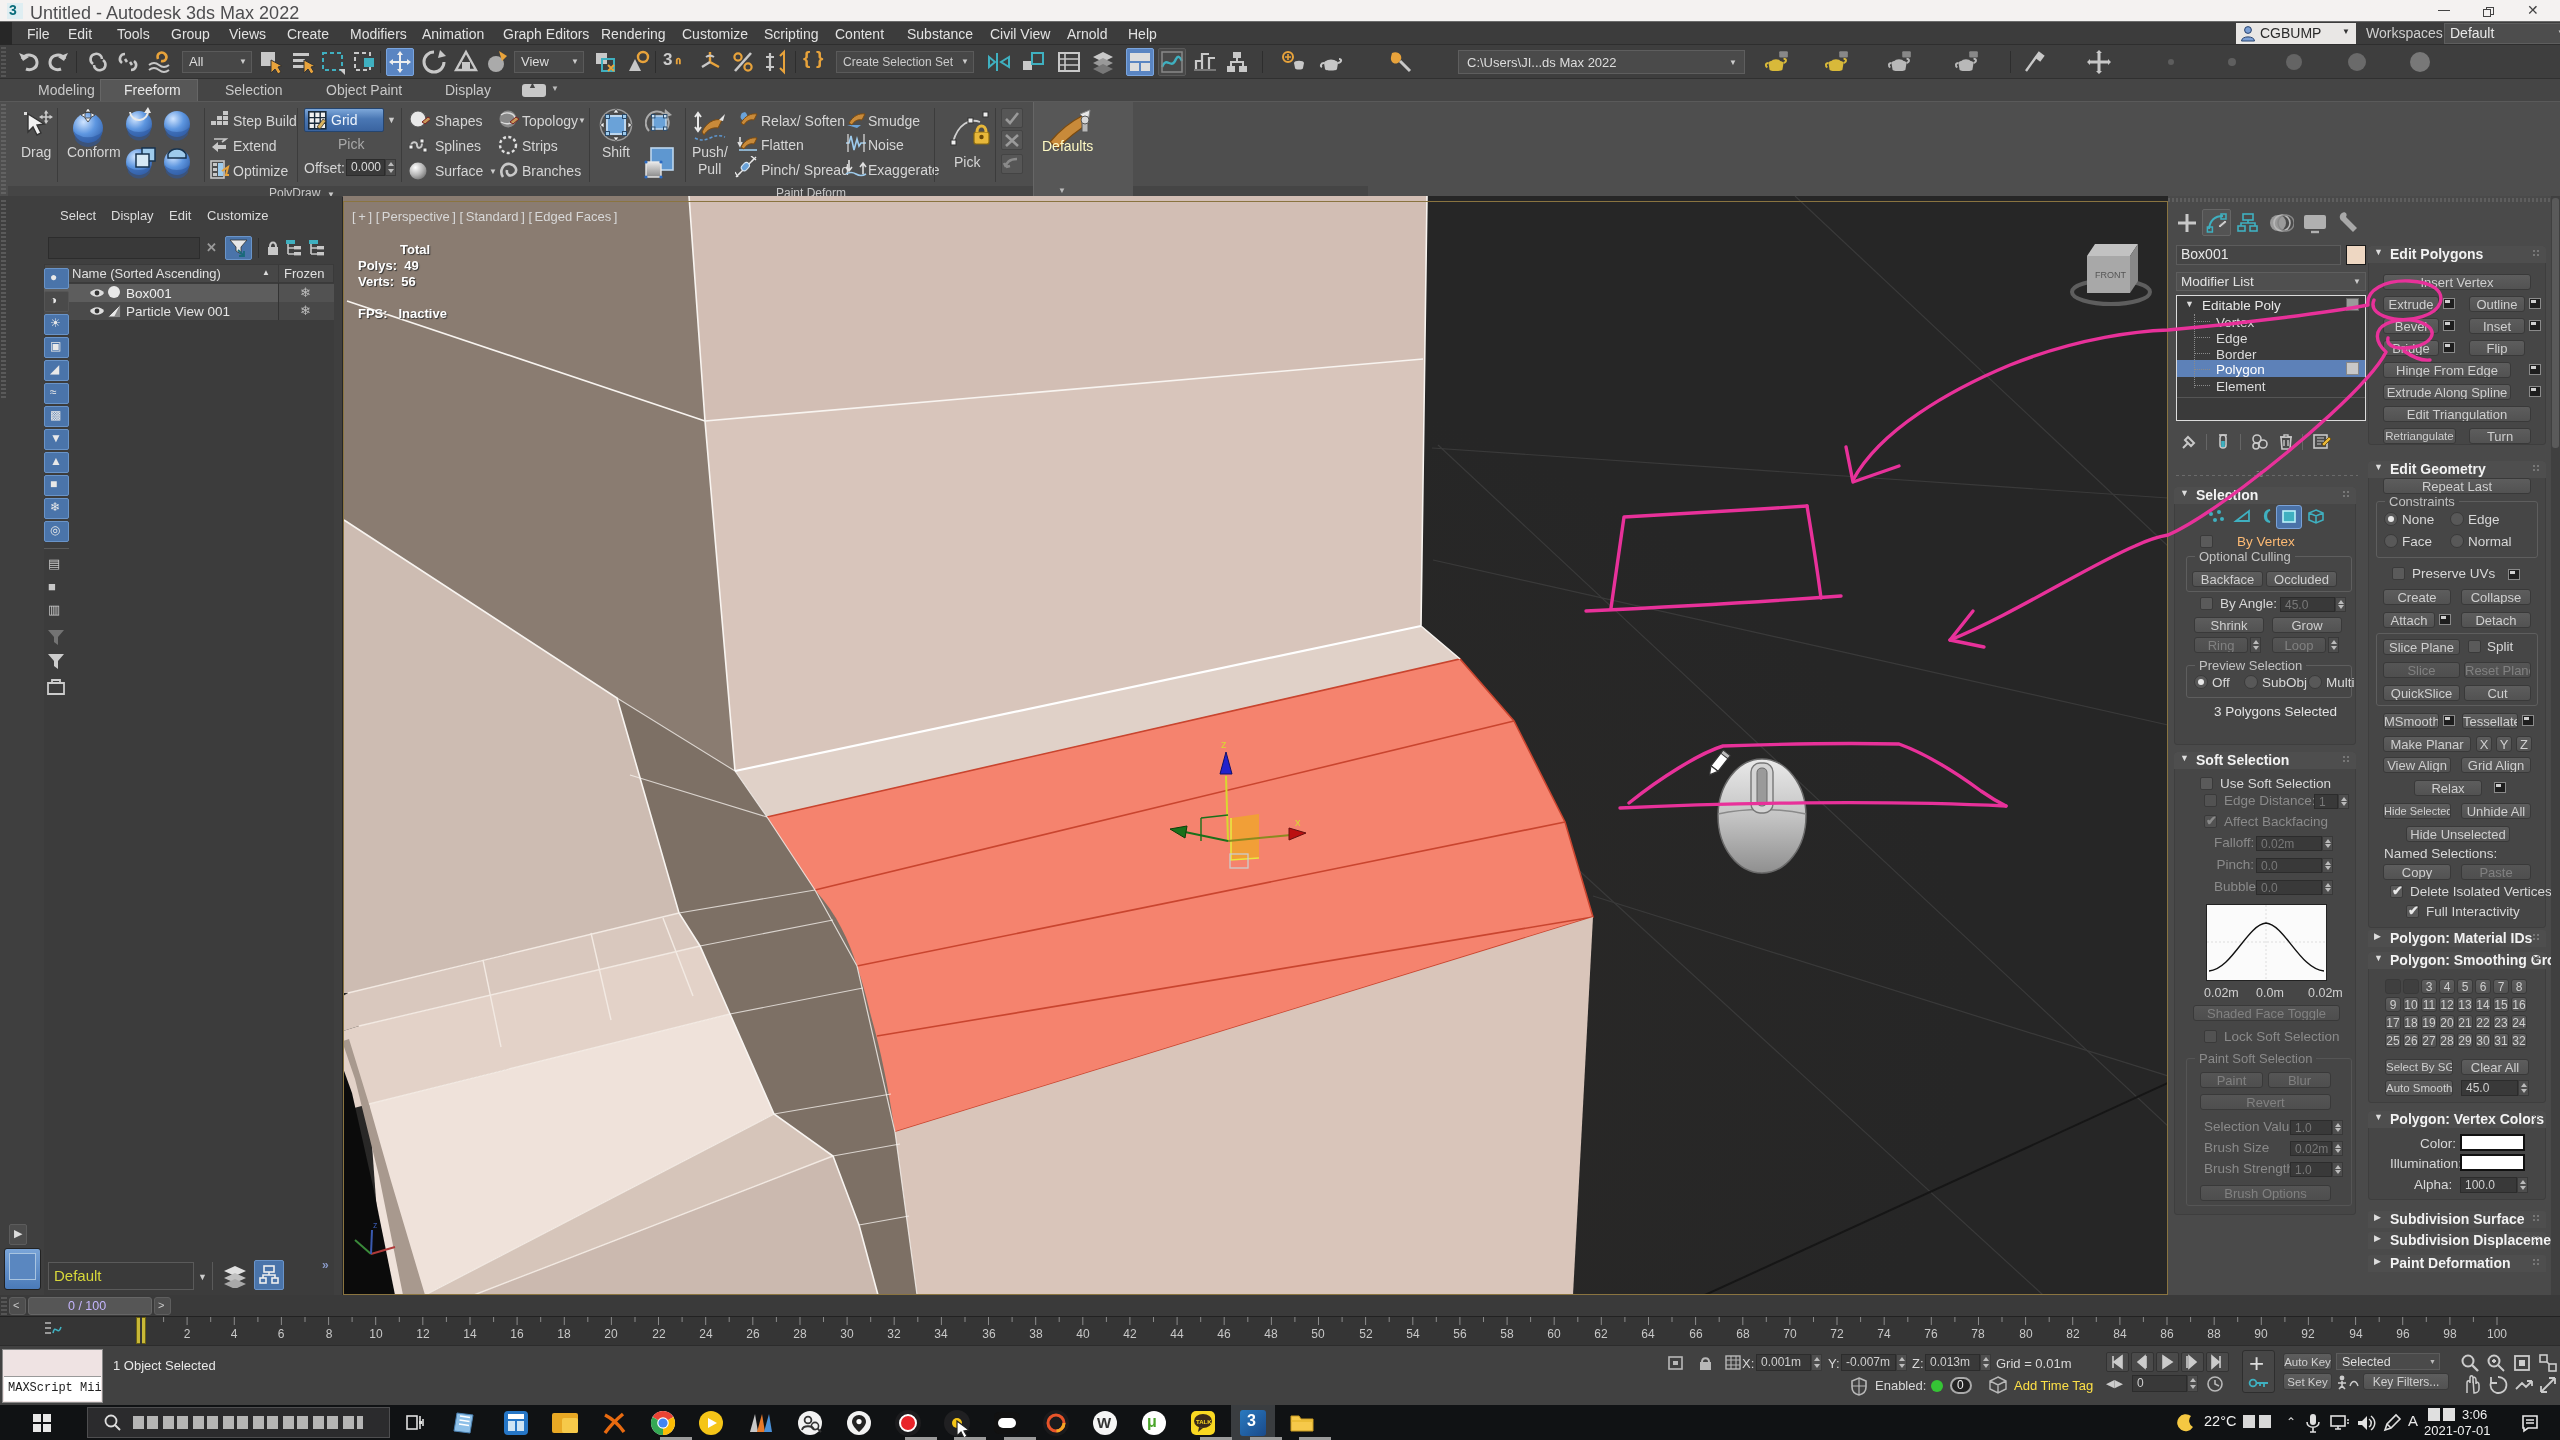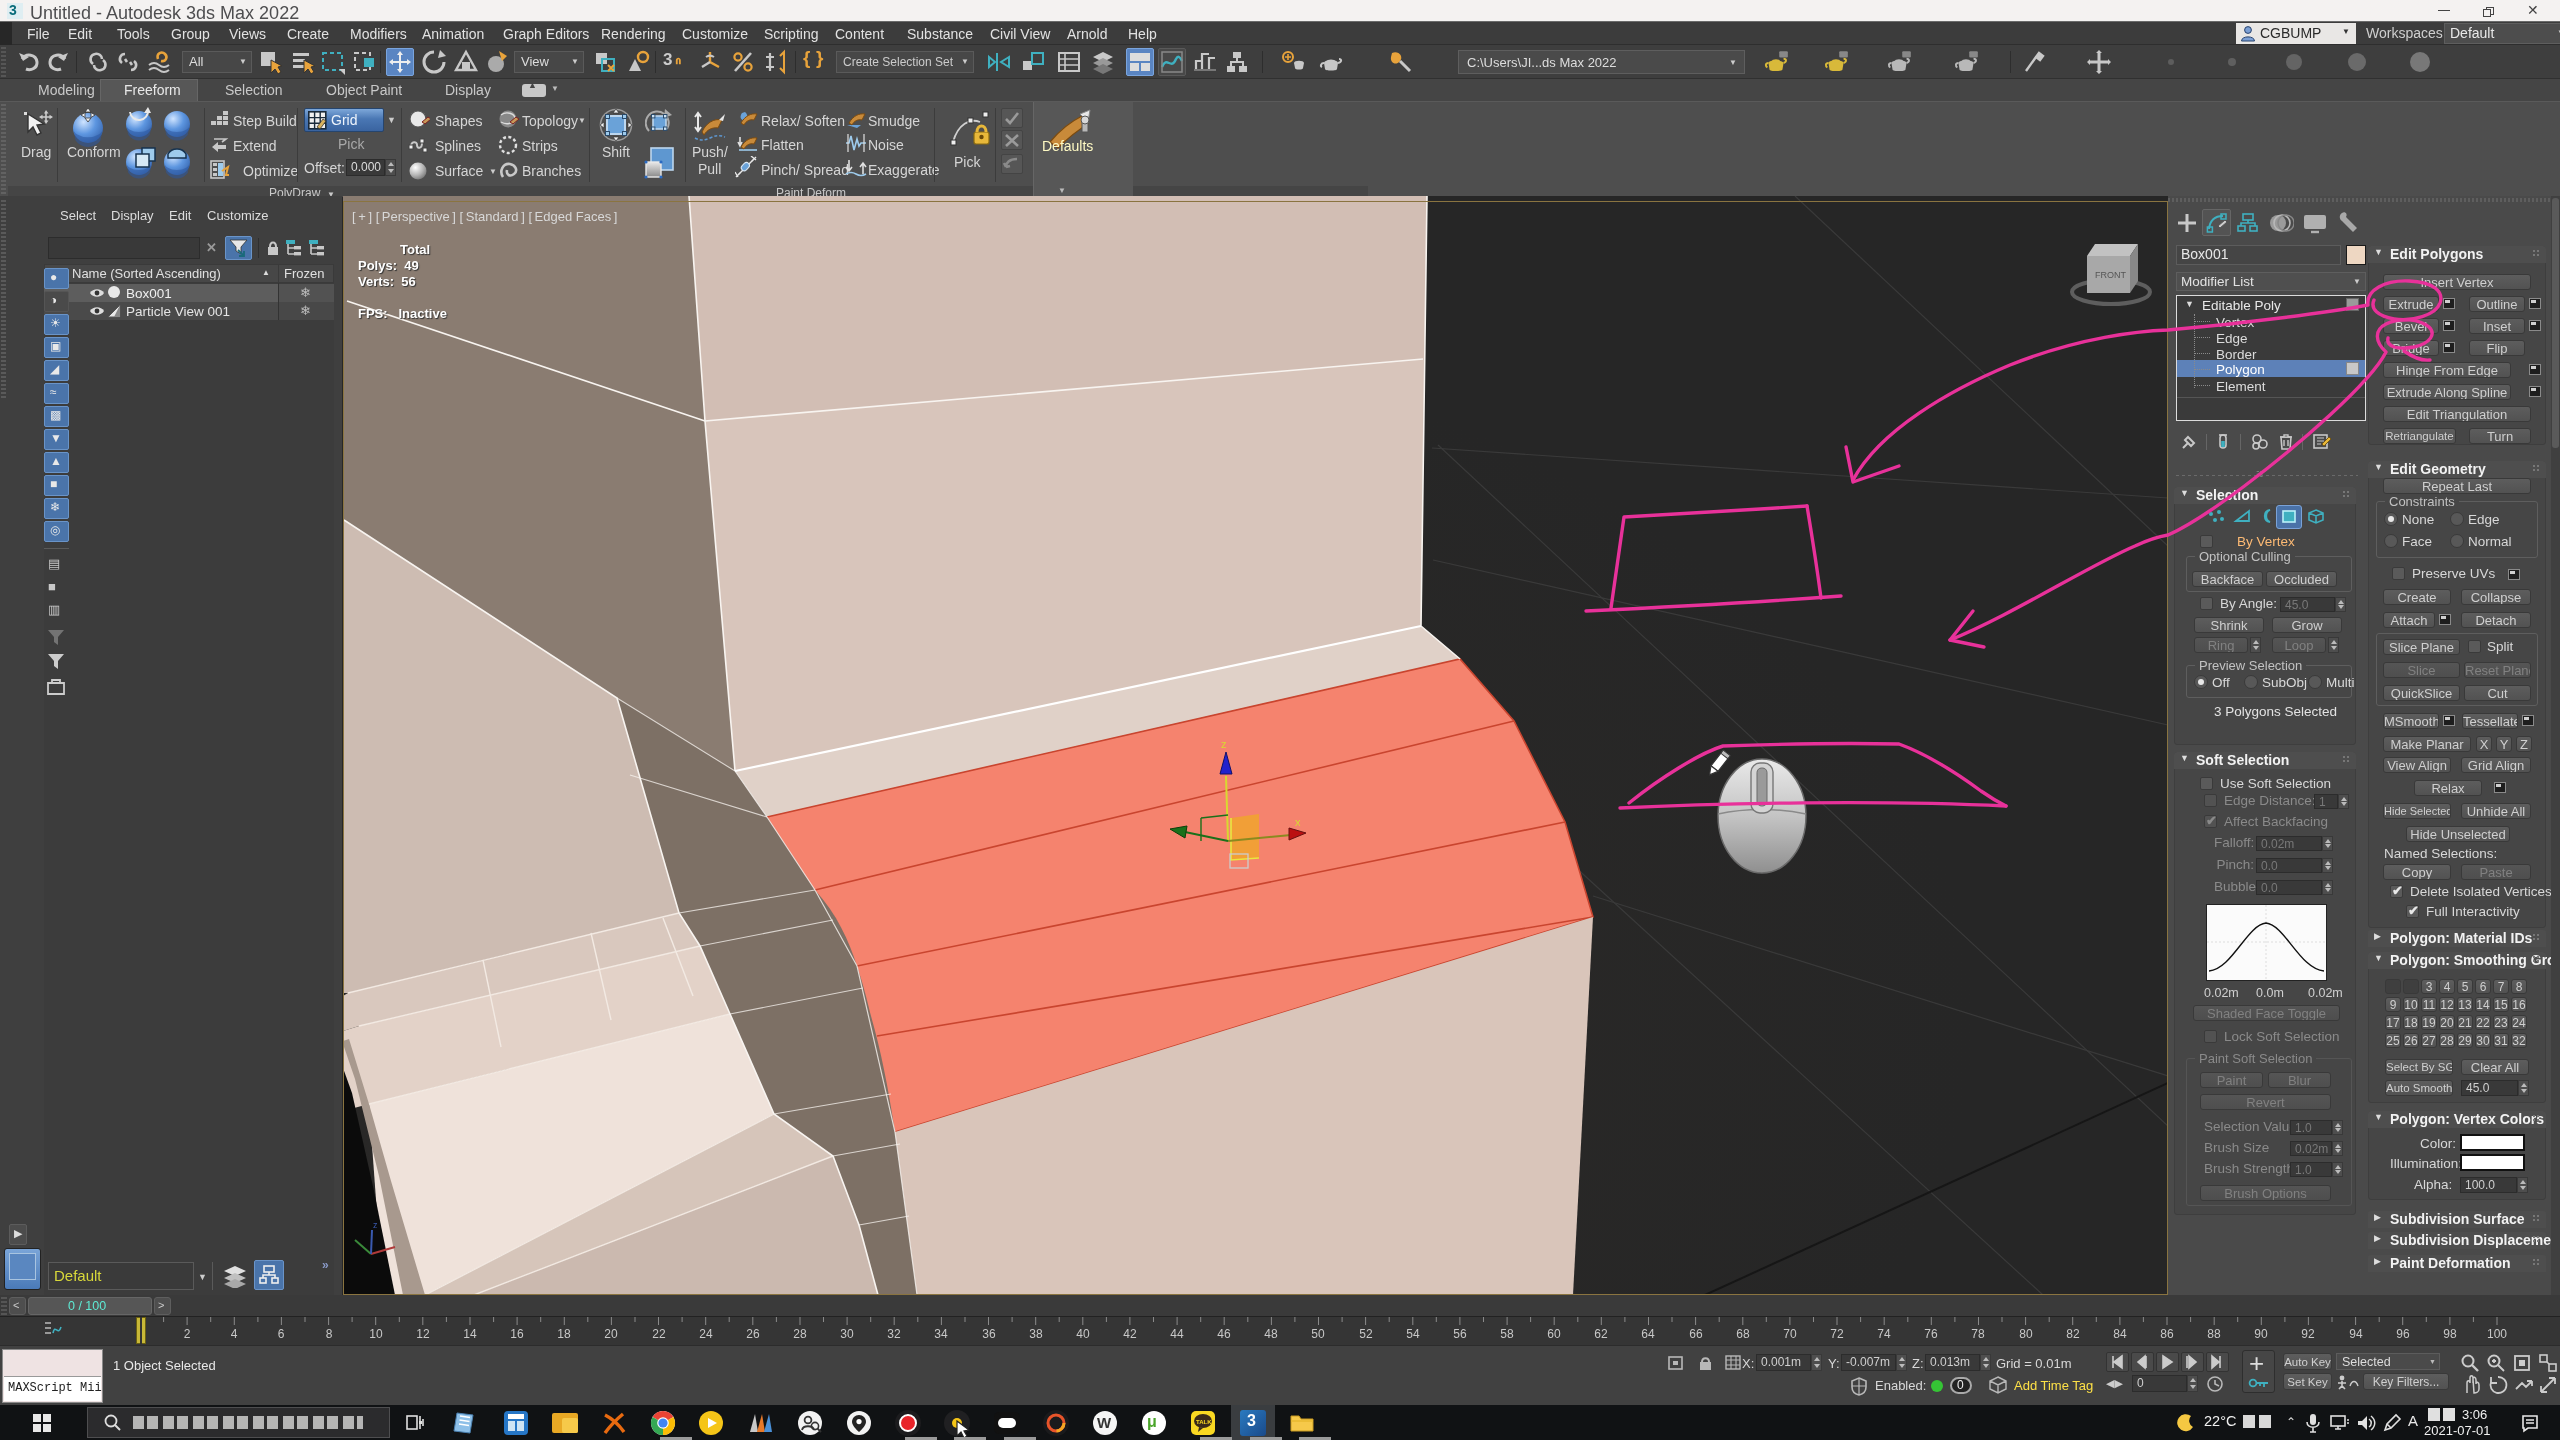--- a/index.html
+++ b/index.html
@@ -328,21 +328,21 @@
         <path d="M4 30 L16 30 L12 33" fill="none" stroke="#c8c8c8" stroke-width="1.6"></path>
 <rect x="1" y="52" width="13" height="17" fill="none" stroke="#c8c8c8" stroke-width="1.6"></rect>
         <rect x="3" y="54" width="4" height="3" fill="#c8c8c8"></rect>
         <rect x="3" y="59" width="4" height="3" fill="#c8c8c8"></rect>
         <rect x="3" y="64" width="4" height="3" fill="#c8c8c8"></rect>
         <rect x="8" y="54" width="5" height="13" fill="#9ecbec"></rect>
         <path d="M12 62 L18 58 L16 66 L19 66" stroke="#e8a33b" stroke-width="2" fill="none"></path>
       </svg>
       <div class="txt" style="left:233px;top:11px;color:#d5d5d5;font-size:14px">Step Build</div>
       <div class="txt" style="left:233px;top:36px;color:#d5d5d5;font-size:14px">Extend</div>
-      <div class="txt" style="left:243px;top:61px;color:#d5d5d5;font-size:14px">Optimize</div>
+      <div class="txt" style="left:233px;top:61px;color:#d5d5d5;font-size:14px">Optimize</div>
       <div class="sep" style="left:297px;top:6px;height:74px;background:#3c3c3c"></div>
       <div class="a" style="left:304px;top:6px;width:80px;height:24px;background:linear-gradient(#7da7d9,#4a77b4 45%,#3a64a0);border:1px solid #26456e;border-radius:2px">
  <svg class="a" style="left:3px;top:2px" width="19" height="19" viewBox="0 0 19 19">
           <rect x="0.8" y="0.8" width="17" height="17" fill="#f0f0f0" stroke="#1a2a3a" stroke-width="1.6"></rect>
           <path d="M6.6 1 L6.6 18 M12.2 1 L12.2 18 M1 6.6 L18 6.6 M1 12.2 L18 12.2" stroke="#1a2a3a" stroke-width="1.4"></path>
           <path d="M9 16 L15 8 L18 10 L12 18 Z" fill="#d8b25e" stroke="#333" stroke-width="0.8"></path>
         </svg>
  <div class="txt" style="left:26px;top:3px;color:#eef4fc;font-size:14px">Grid</div>
       </div>
       <div class="txt" style="left:387px;top:13px;color:#ccc;font-size:9px">▼</div>
@@ -1066,21 +1066,21 @@
       </div>
     </div>
     <div class="a" style="left:2551px;top:196px;width:9px;height:1099px;background:#404040">
       <div class="a" style="left:1px;top:2px;width:7px;height:250px;background:#5a5a5a;border-radius:3px"></div>
     </div>
     <div class="a" style="left:0;top:1295px;width:2560px;height:50px;background:#3a3a3a">
       <div class="a" style="left:1px;top:2px;width:6px;height:46px;background:repeating-linear-gradient(#555 0 2px,#3a3a3a 2px 4px)"></div>
       <div class="a" style="left:9px;top:2px;width:17px;height:18px;background:#4e4e4e;border:1px solid #5e5e5e;border-radius:3px"></div>
       <div class="txt" style="left:13px;top:4px;color:#ccc;font-size:11px">&lt;</div>
       <div class="a" style="left:28px;top:2px;width:124px;height:18px;background:#565656;border:1px solid #666;border-radius:3px"></div>
-      <div class="txt" style="left:68px;top:4px;color:#5eead4;font-size:12.5px">0 / 100</div>
+      <div class="txt" style="left:68px;top:4px;color:#c4b5fd;font-size:12.5px">0 / 100</div>
       <div class="a" style="left:154px;top:2px;width:17px;height:18px;background:#4e4e4e;border:1px solid #5e5e5e;border-radius:3px"></div>
       <div class="txt" style="left:158px;top:4px;color:#ccc;font-size:11px">&gt;</div>
       <div class="a" style="left:0;top:21px;width:2560px;height:29px;background:#353535;border-top:1px solid #222"></div>
       <svg class="a" style="left:42px;top:24px" width="24" height="22" viewBox="0 0 24 22">
         <path d="M3 4 L9 4 M3 9 L9 9 M3 14 L9 14" stroke="#bbb" stroke-width="1.6"></path>
         <path d="M11 14 C13 4 16 18 19 8" fill="none" stroke="#3fb0c0" stroke-width="1.6"></path>
       </svg>
       <svg class="a" style="left:0;top:21px" width="2560" height="29" viewBox="0 0 2560 29">
         <line x1="140.0" y1="1" x2="140.0" y2="9" stroke="#8a8a8a" stroke-width="1"></line>
         <line x1="163.6" y1="1" x2="163.6" y2="6" stroke="#8a8a8a" stroke-width="1"></line>

